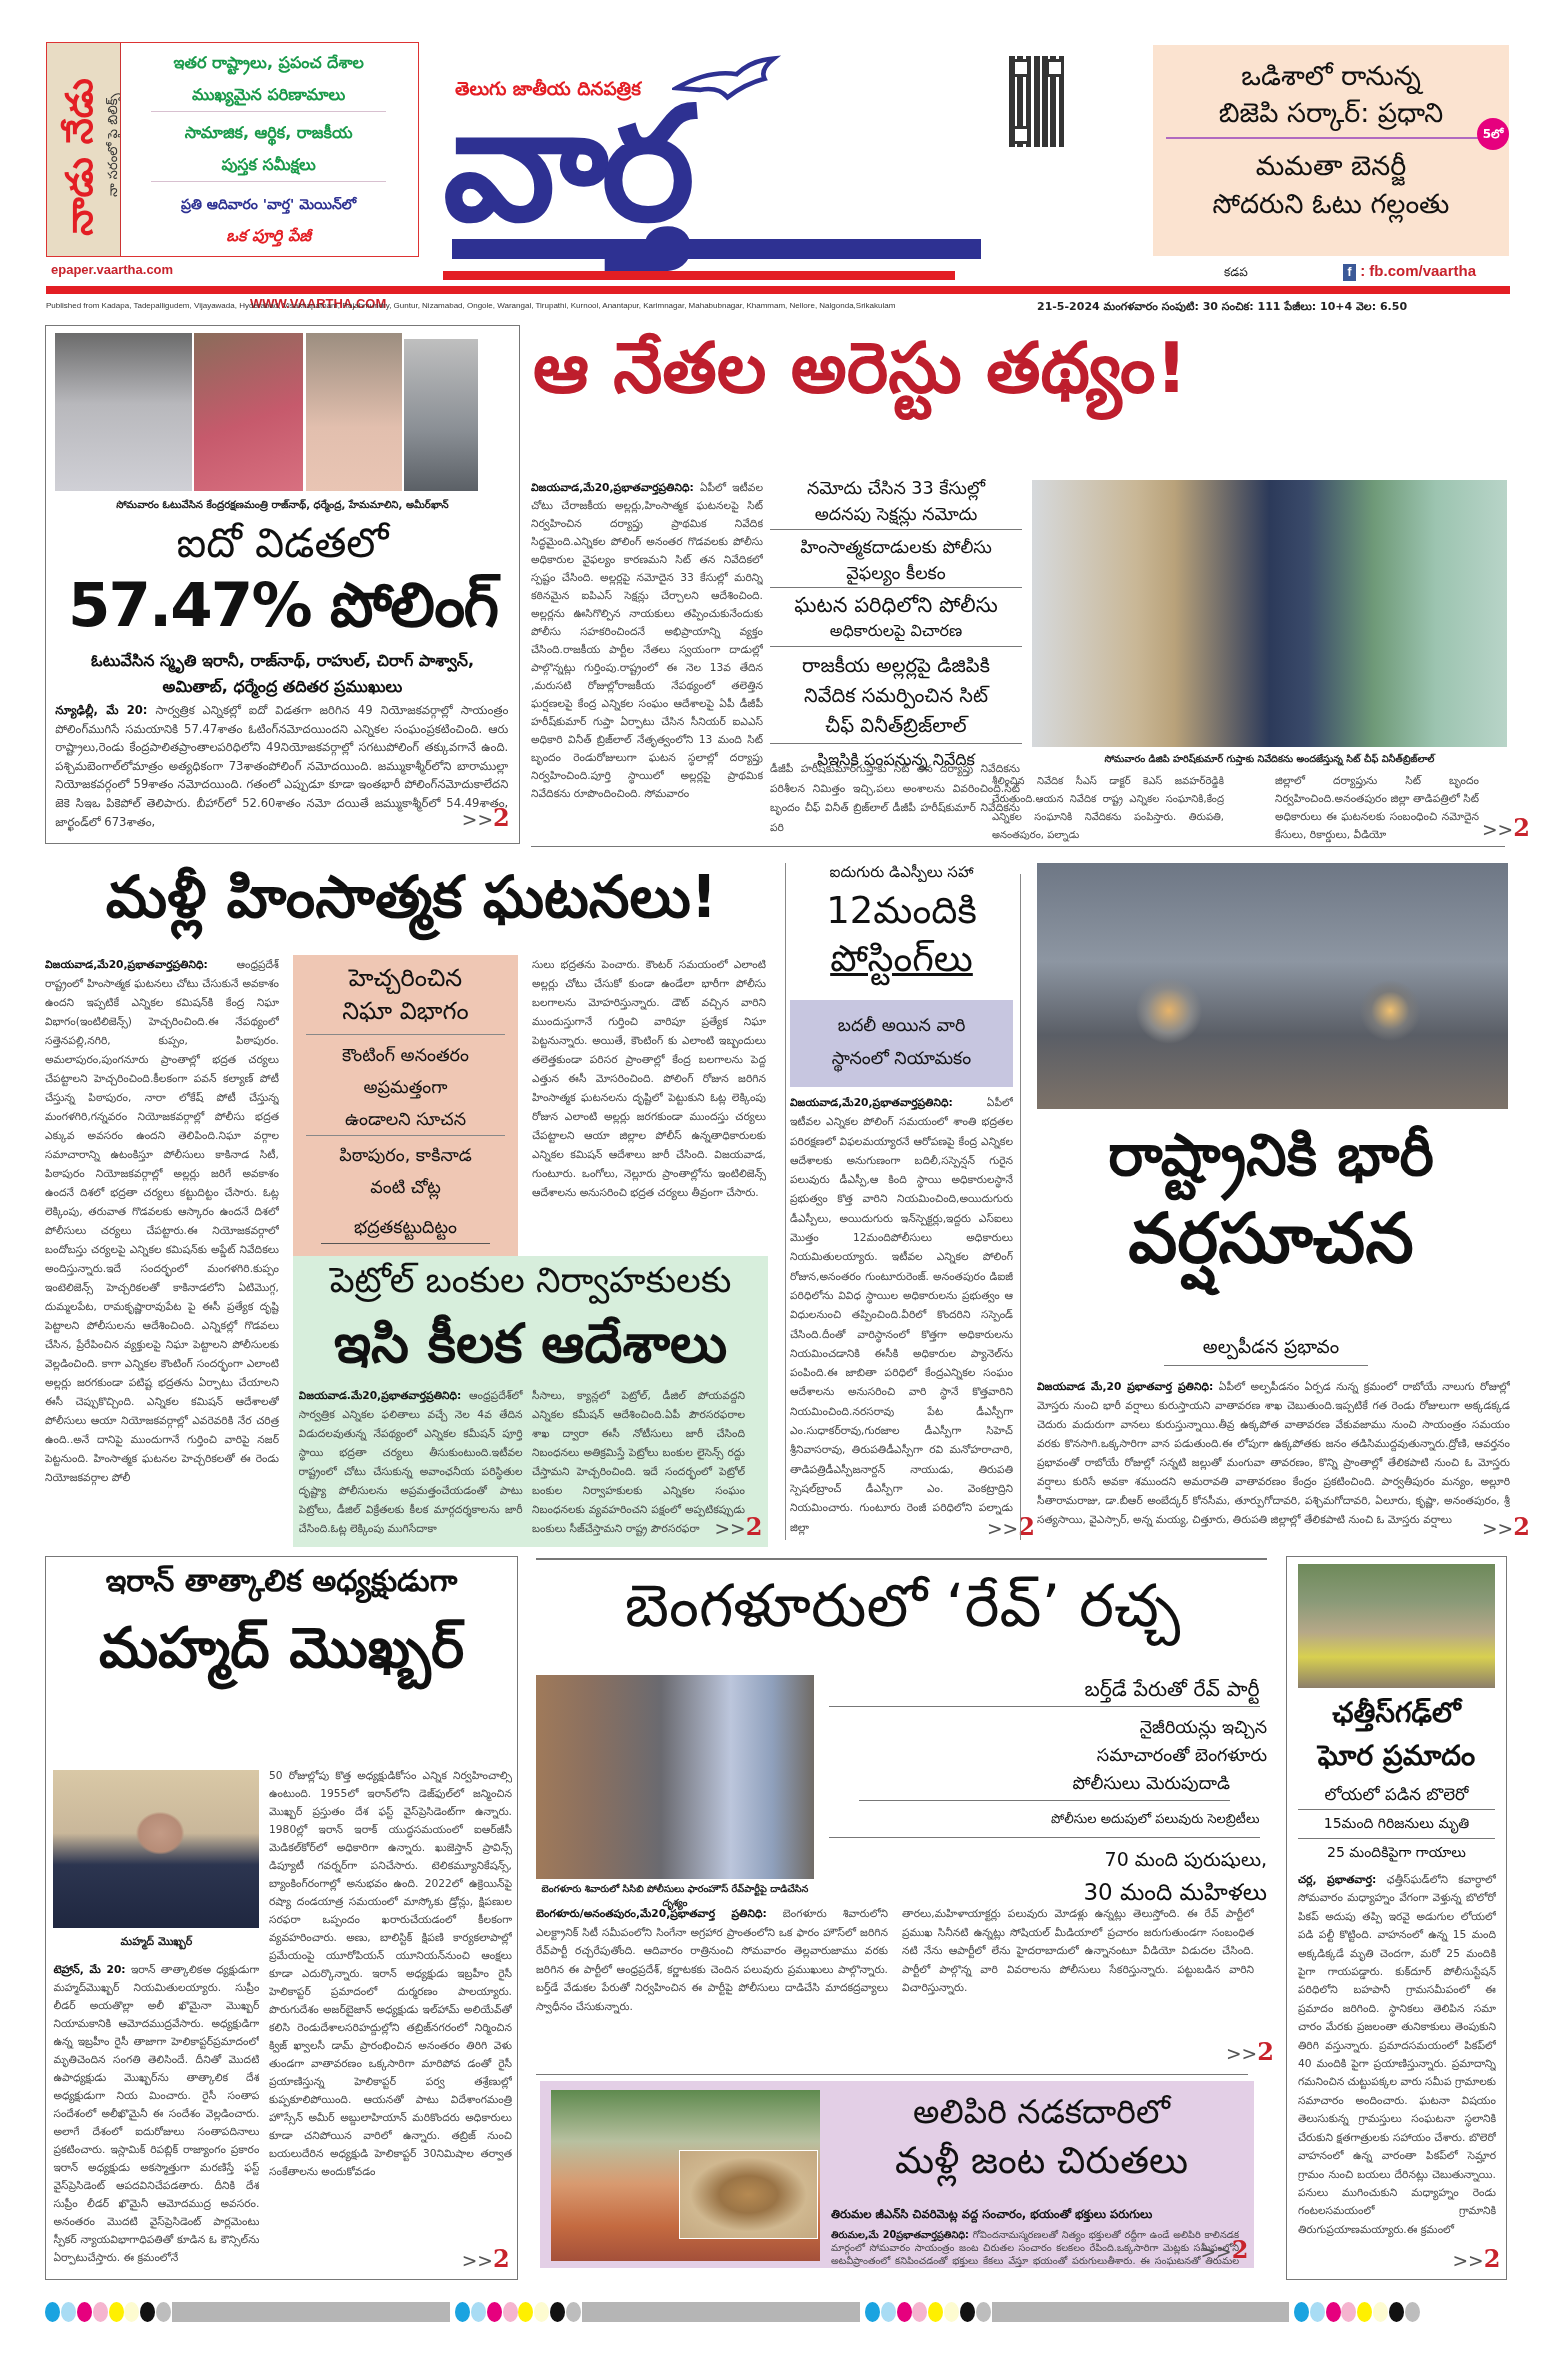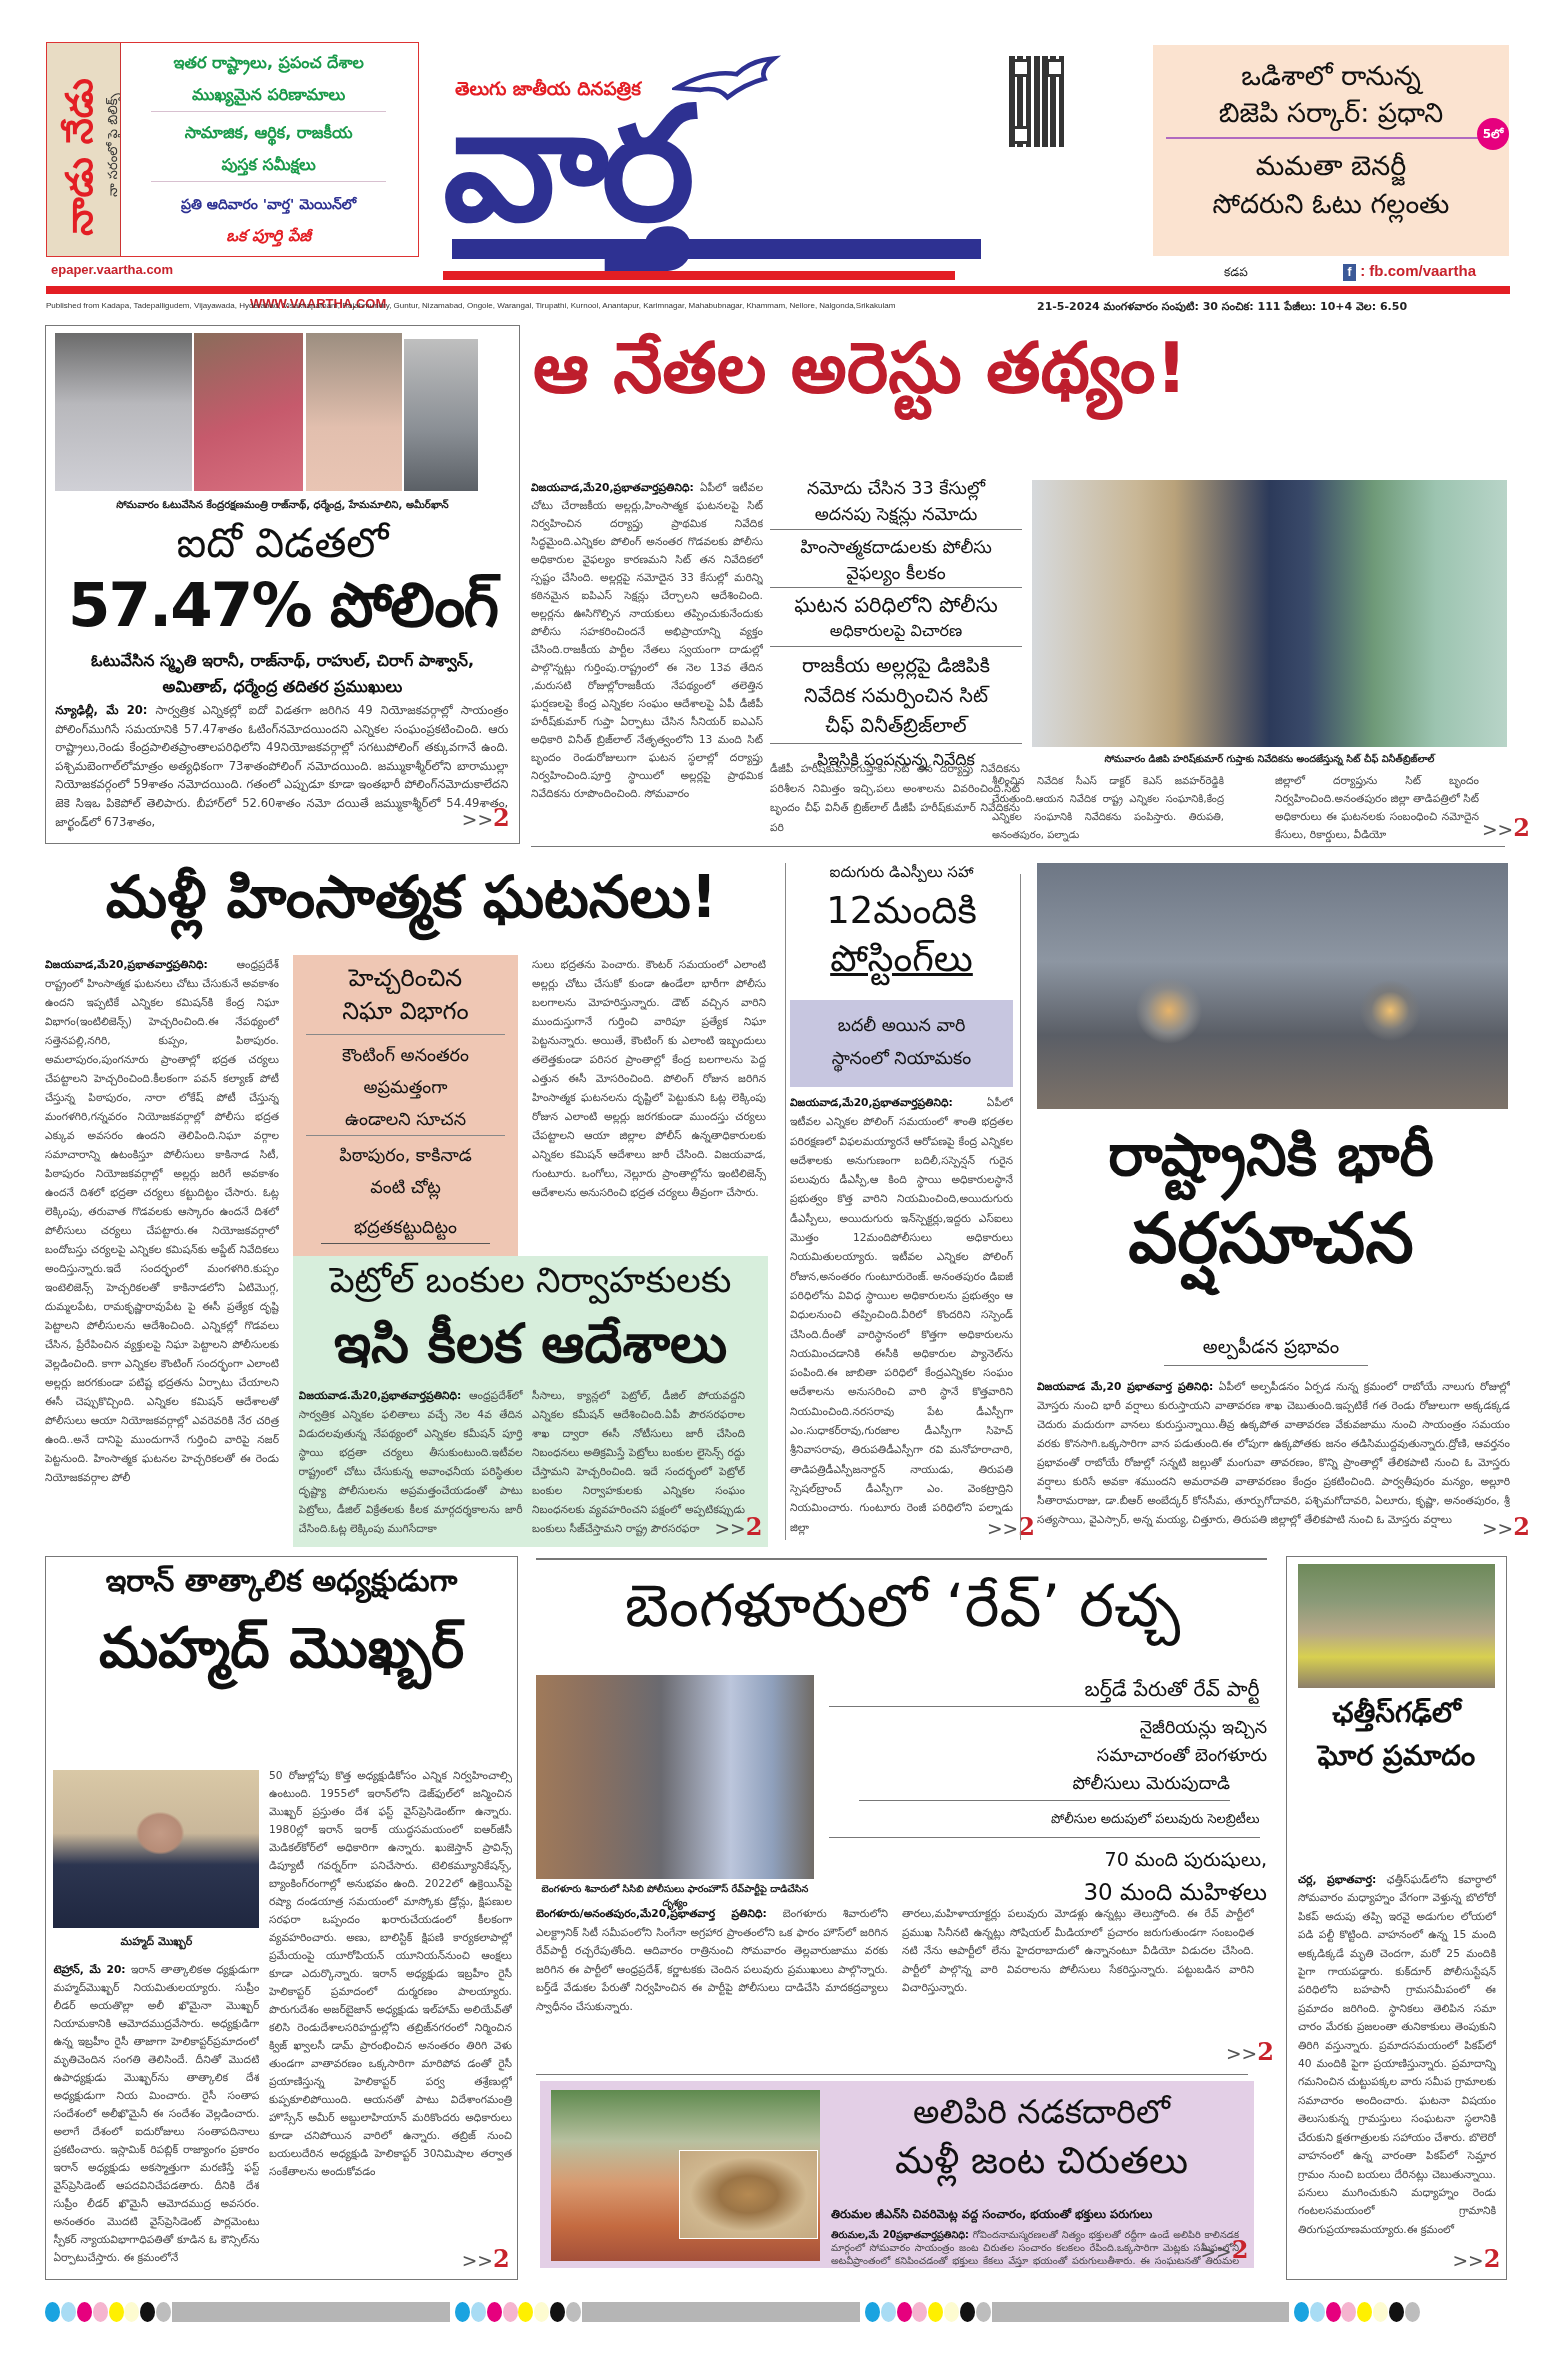--- a/index.html
+++ b/index.html
@@ -213,20 +213,25 @@
     <b>తిరుమల,మే 20ప్రభాతవార్తప్రతినిధి:</b>
     <span>గోవిందనామస్మరణలతో నిత్యం భక్తులతో రద్దీగా ఉండే అలిపిరి కాలినడక మార్గంలో సోమవారం సాయంత్రం జంట చిరుతల సంచారం కలకలం రేపింది.ఒక్కసారిగా మెట్లకు సమీపంలోని అటవీప్రాంతంలో కనిపించడంతో భక్తులు కేకలు వేస్తూ భయంతో పరుగులుతీశారు. ఈ సంఘటనతో తిరుమల జీఎన్‌సి</span>
   </div>
   <div class="more" style="right:5.6px;bottom:3.7px;"><span>&gt;&gt;</span><b>2</b></div>
 </div>
 
 <div style="position:absolute;left:1286px;top:1556px;width:221px;height:724px;border:0.9px solid #777;">
   <div class="photo" style="left:11px;top:7.4px;width:197px;height:124px;background:linear-gradient(180deg,#6e8a5a 0%,#8a9a78 30%,#b6a888 55%,#d8d050 75%,#8c7e6a 100%);"></div>
   <div class="hl" style="left:0;top:139px;width:100%;font-size:28px;">ఛత్తీస్‌గఢ్‌లో</div>
   <div class="hl" style="left:0;top:182px;width:100%;font-size:28px;">ఘోర ప్రమాదం</div>
+  <div style="position:absolute;left:11px;top:224px;width:197px;text-align:center;color:#111;">
+    <div style="font-size:16.7px;line-height:26px;border-bottom:0.9px solid #777;padding-bottom:1.9px;">లోయలో పడిన బొలెరో</div>
+    <div style="font-size:14px;line-height:26px;border-bottom:0.9px solid #777;padding-bottom:1.9px;">15మంది గిరిజనులు మృతి</div>
+    <div style="font-size:14px;line-height:26px;">25 మందికిపైగా గాయాలు</div>
+  </div>
   <div class="body-text" style="position:absolute;left:11px;top:314px;width:198px;height:399px;font-size:10.7px;line-height:18.4px;">
     <b>చర్ల, ప్రభాతవార్త:</b>
     <span>ఛత్తీస్‌ఘడ్‌లోని కవార్ధాలో సోమవారం మధ్యాహ్నం వేగంగా వెళ్తున్న బొలోరో పికప్ అదుపు తప్పి ఇరవై అడుగుల లోయలో పడి పల్టీ కొట్టింది. వాహనంలో ఉన్న 15 మంది అక్కడిక్కడే మృతి చెందగా, మరో 25 మందికి పైగా గాయపడ్డారు. కుక్‌దూర్ పోలీసుస్టేషన్ పరిధిలోని బహపానీ గ్రామసమీపంలో ఈ ప్రమాదం జరిగింది. స్థానికలు తెలిపిన సమా చారం మేరకు  ప్రజలంతా తునికాకులు తెంపుకుని తిరిగి వస్తున్నారు. ప్రమాదసమయంలో పికప్‌లో 40 మందికి పైగా ప్రయాణిస్తున్నారు. ప్రమాదాన్ని గమనించిన చుట్టుపక్కల వారు సమీప గ్రామాలకు సమాచారం అందించారు. ఘటనా విషయం తెలుసుకున్న గ్రామస్తులు సంఘటనా స్థలానికి చేరుకుని క్షతగాత్రులకు సహాయం చేశారు. బొలెరో వాహనంలో ఉన్న వారంతా పికప్‌లో సెమ్హార గ్రామం నుంచి బయలు దేరినట్లు చెబుతున్నాయి. పనులు ముగించుకుని మధ్యాహ్నం రెండు గంటలసమయంలో గ్రామానికి తిరుగుప్రయాణమయ్యారు.ఈ క్రమంలో</span>
   </div>
   <div class="more" style="right:5.6px;bottom:5.6px;"><span>&gt;&gt;</span><b>2</b></div>
 </div>
 
 <div class="abs" style="left:45px;top:2302px;width:1466px;height:22px;white-space:nowrap;">
   <span class="dot" style="background:#1aa3e0"></span><span class="dot" style="background:#a8dcf4"></span><span class="dot" style="background:#e6007e"></span><span class="dot" style="background:#f5b4cf"></span><span class="dot" style="background:#fff000"></span><span class="dot" style="background:#fdfbd0"></span><span class="dot" style="background:#111"></span><span class="dot" style="background:#bdbdbd"></span><span class="bar" style="width:278px"></span>
   <span class="dot" style="background:#1aa3e0"></span><span class="dot" style="background:#a8dcf4"></span><span class="dot" style="background:#e6007e"></span><span class="dot" style="background:#f5b4cf"></span><span class="dot" style="background:#fff000"></span><span class="dot" style="background:#fdfbd0"></span><span class="dot" style="background:#111"></span><span class="dot" style="background:#bdbdbd"></span><span class="bar" style="width:278px"></span>

